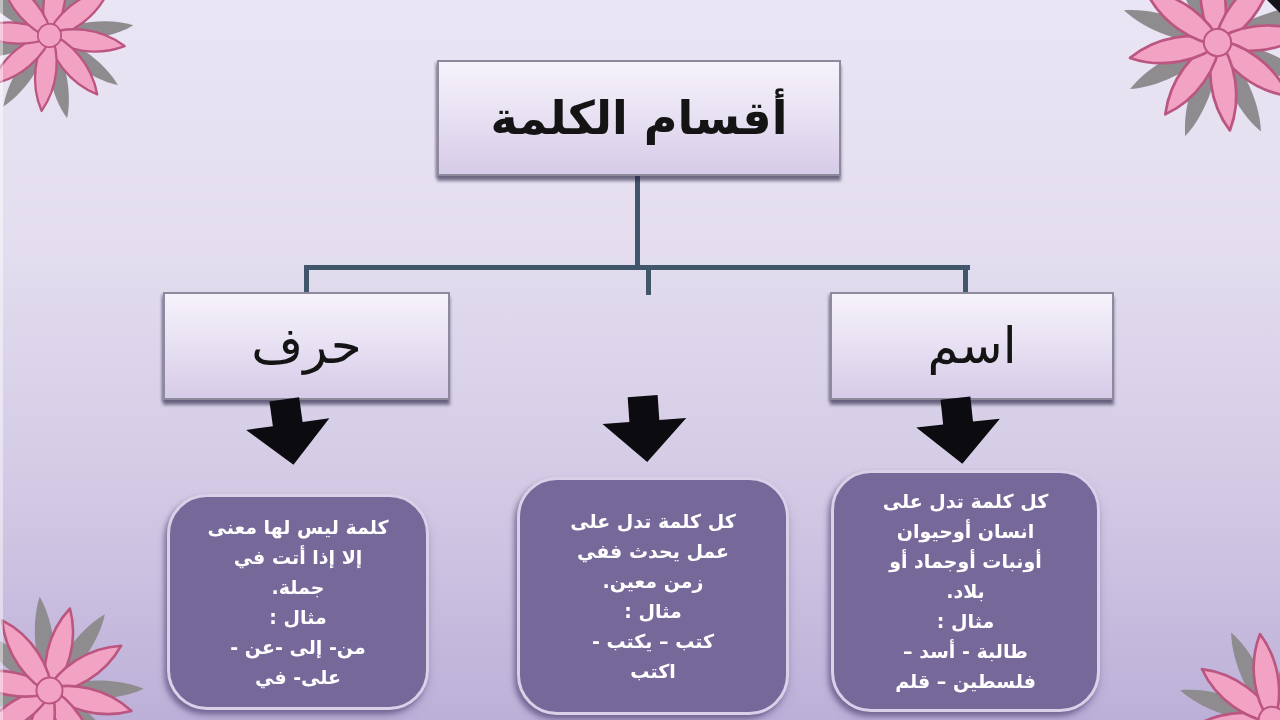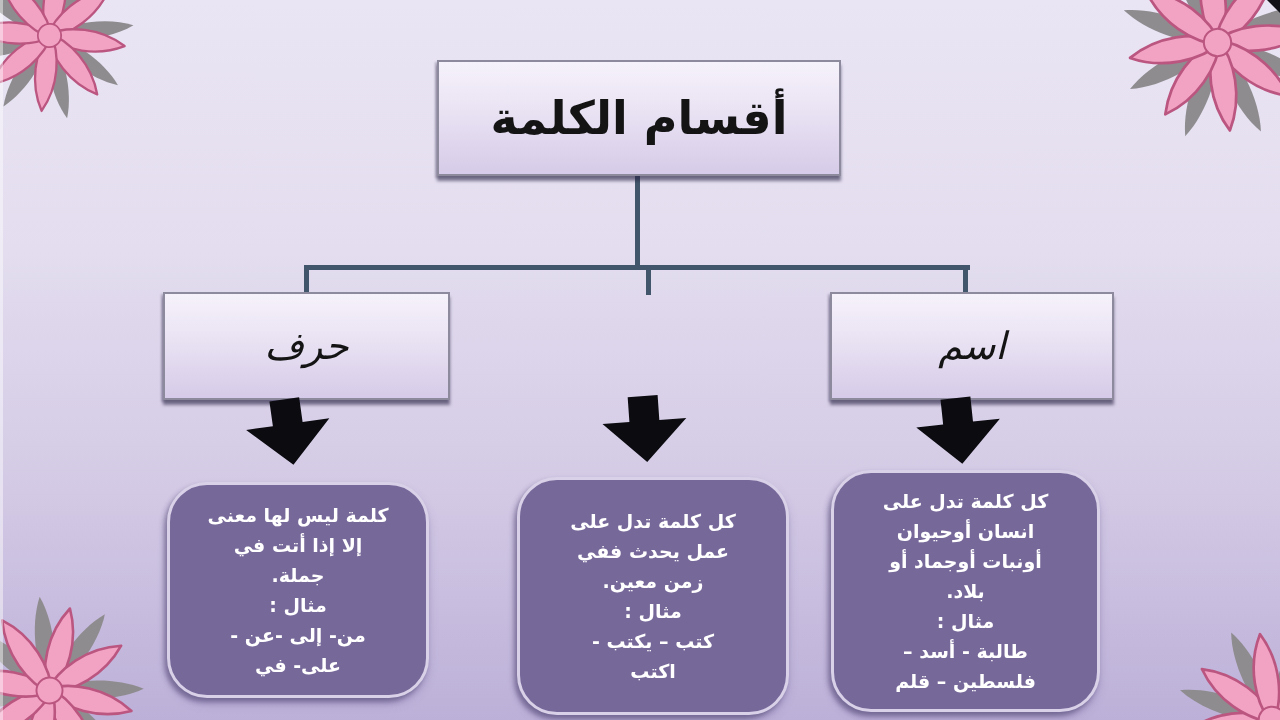--- a/index.html
+++ b/index.html
@@ -15,21 +15,21 @@
 
   
   .node{
     position:absolute;display:flex;align-items:center;justify-content:center;
     background:linear-gradient(180deg,#f6f2fb 0%,#e9e2f3 45%,#d6cbe8 100%);
     border:2px solid #8e8a9e;
     box-shadow:0 5px 3px rgba(42,36,70,.55), -2px 2px 2px rgba(42,36,70,.25);
     color:#141414;
   }
   .node-title{left:437px;top:60px;width:400px;height:112px;font-size:46px;font-weight:bold;}
-  .node-cat{height:104px;font-size:38px;font-style:italic;}
+  .node-cat{height:104px;font-size:50px;}
   .node-harf{left:163px;top:292px;width:283px;}
   .node-fial{left:508px;top:292px;width:267px;}
   .node-ism{left:830px;top:292px;width:280px;}
 
   
   .conn{position:absolute;background:#42566b;}
   .conn-v-title{left:635px;top:172px;width:5px;height:96px;}
   .conn-h{left:304px;top:265px;width:666px;height:5px;}
   .conn-drop{width:5px;height:30px;top:265px;}
   .drop-left{left:304px;}
@@ -44,21 +44,21 @@
   .arrow-right{left:913px;top:397px;transform:rotate(-6deg);}
 
   
   .desc{
     position:absolute;display:flex;align-items:center;justify-content:center;
     background:#77689a;border:3px solid #d9d1e8;border-radius:40px;
     box-shadow:-3px 4px 5px rgba(55,45,90,.45), 0 6px 8px rgba(120,105,160,.35);
     color:#ffffff;text-align:center;font-weight:bold;
   }
   .desc-text{white-space:pre-line;direction:rtl;font-size:19px;line-height:1.58;padding:6px 10px;}
-  .desc-harf{left:167px;top:482px;width:256px;height:210px;align-items:center;}
+  .desc-harf{left:167px;top:494px;width:256px;height:210px;align-items:center;}
   .desc-fial{left:517px;top:477px;width:266px;height:232px;}
   .desc-ism{left:831px;top:470px;width:263px;height:236px;}
 
   
   .flower{position:absolute;}
   .fl-tl{left:-38px;top:-52px;width:175px;height:175px;transform:rotate(8deg);}
   .fl-tr{right:-40px;top:-60px;width:205px;height:205px;transform:rotate(-6deg);}
   .fl-bl{left:-48px;bottom:-68px;width:195px;height:195px;transform:rotate(14deg);}
   .fl-br{right:-92px;bottom:-100px;width:200px;height:200px;transform:rotate(40deg);}
 </style>

